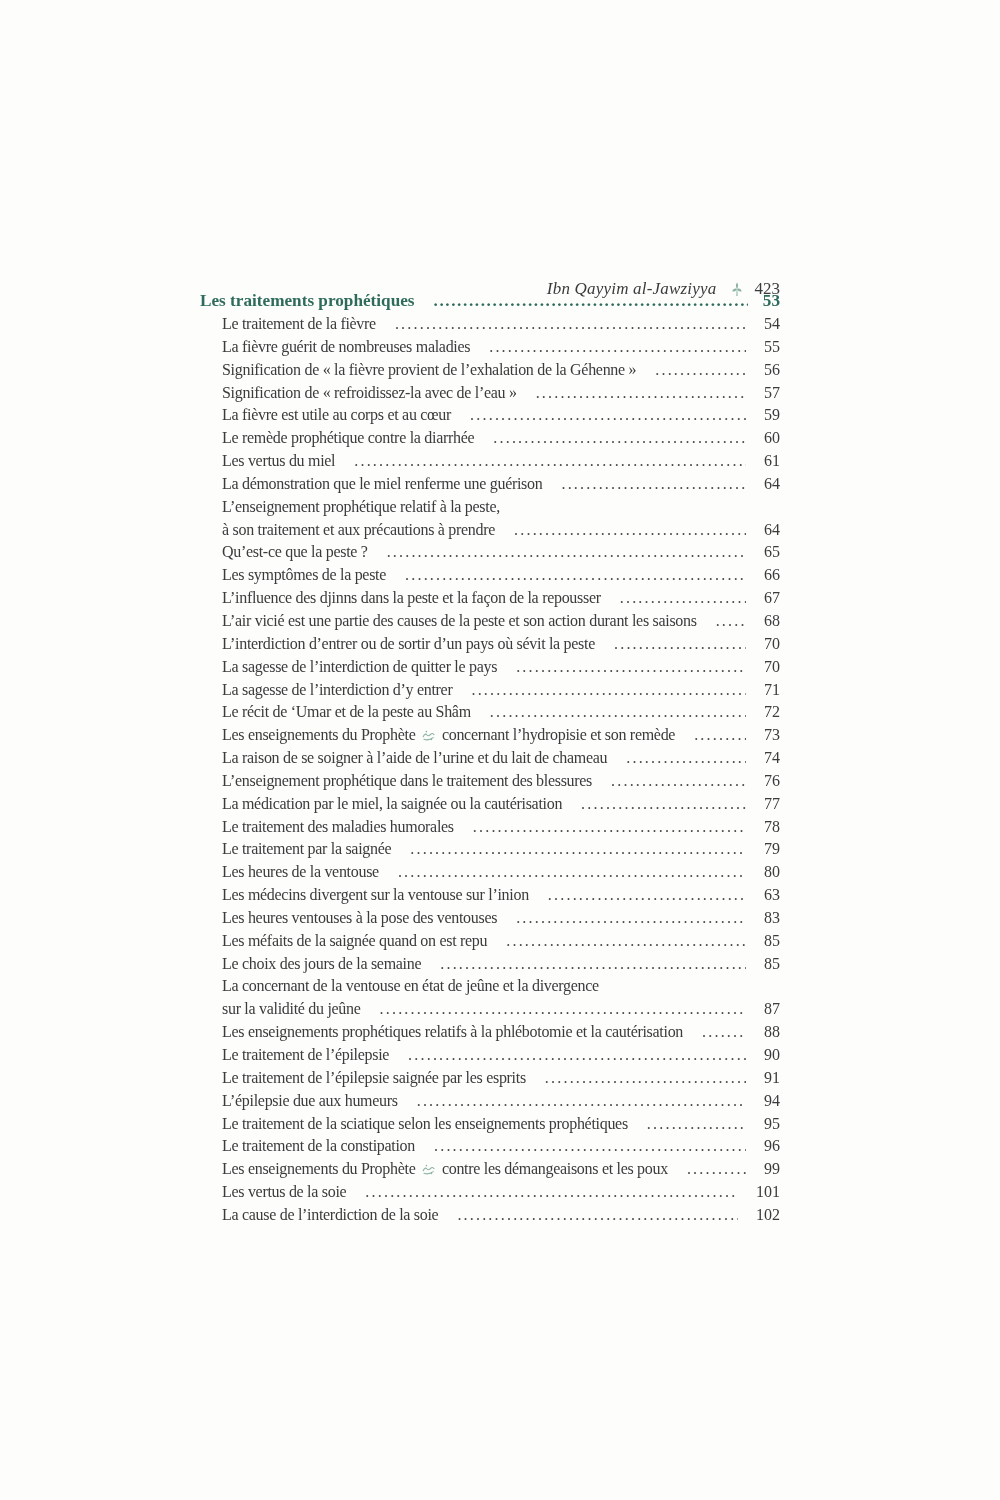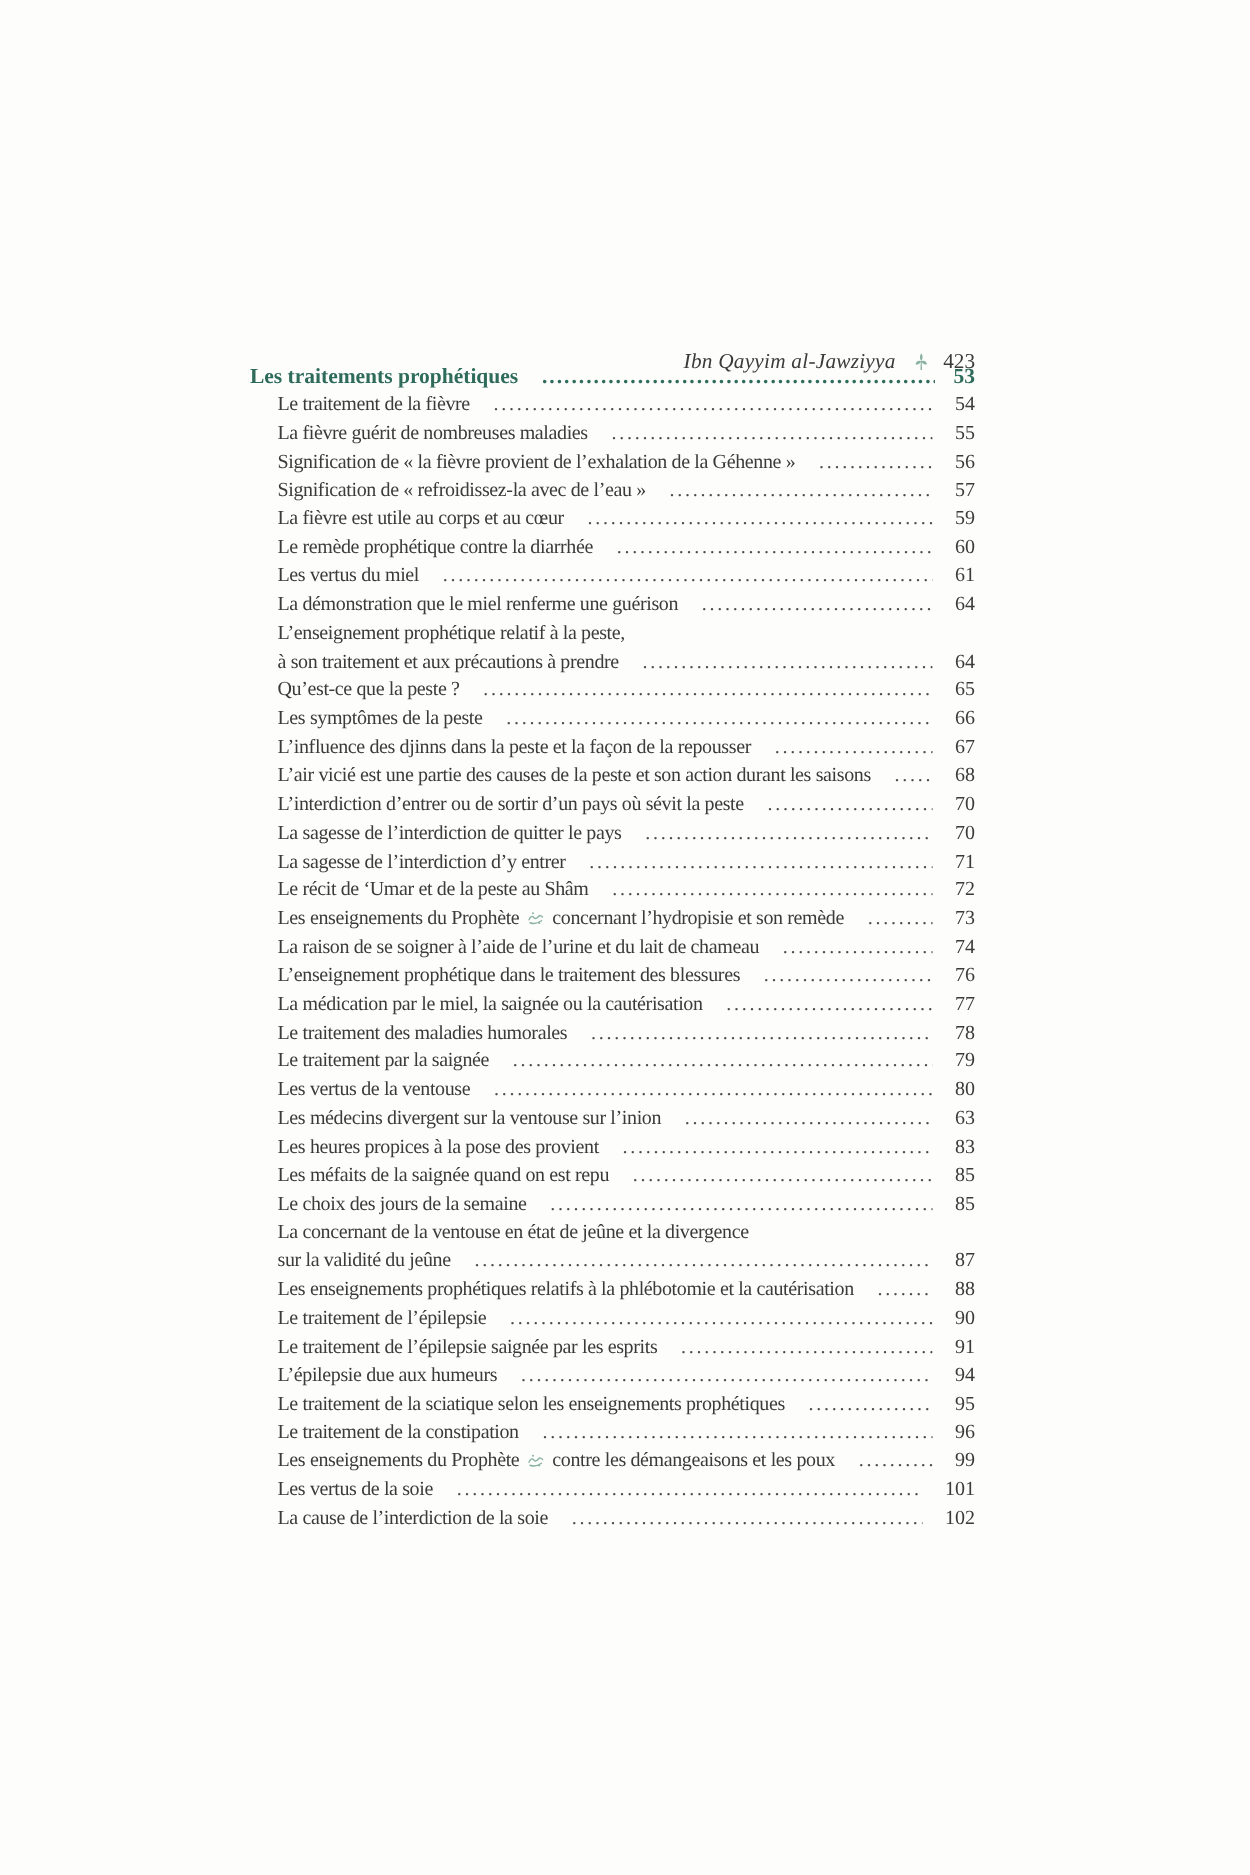--- a/index.html
+++ b/index.html
@@ -201,31 +201,31 @@
           <span class="t">Le traitement des maladies humorales</span>
           <span class="dots">................................................................................................................................................................</span>
           <span class="pg">78</span>
         </div>
         <div class="row indent">
           <span class="t">Le traitement par la saignée</span>
           <span class="dots">................................................................................................................................................................</span>
           <span class="pg">79</span>
         </div>
         <div class="row indent">
-          <span class="t">Les vertus de la ventouse</span>
+          <span class="t">Les heures de la ventouse</span>
           <span class="dots">................................................................................................................................................................</span>
           <span class="pg">80</span>
         </div>
         <div class="row indent">
           <span class="t">Les médecins divergent sur la ventouse sur l’inion</span>
           <span class="dots">................................................................................................................................................................</span>
           <span class="pg">63</span>
         </div>
         <div class="row indent">
-          <span class="t">Les heures propices à la pose des provient</span>
+          <span class="t">Les heures ventouses à la pose des ventouses</span>
           <span class="dots">................................................................................................................................................................</span>
           <span class="pg">83</span>
         </div>
         <div class="row indent">
           <span class="t">Les méfaits de la saignée quand on est repu</span>
           <span class="dots">................................................................................................................................................................</span>
           <span class="pg">85</span>
         </div>
         <div class="row indent">
           <span class="t">Le choix des jours de la semaine</span>

